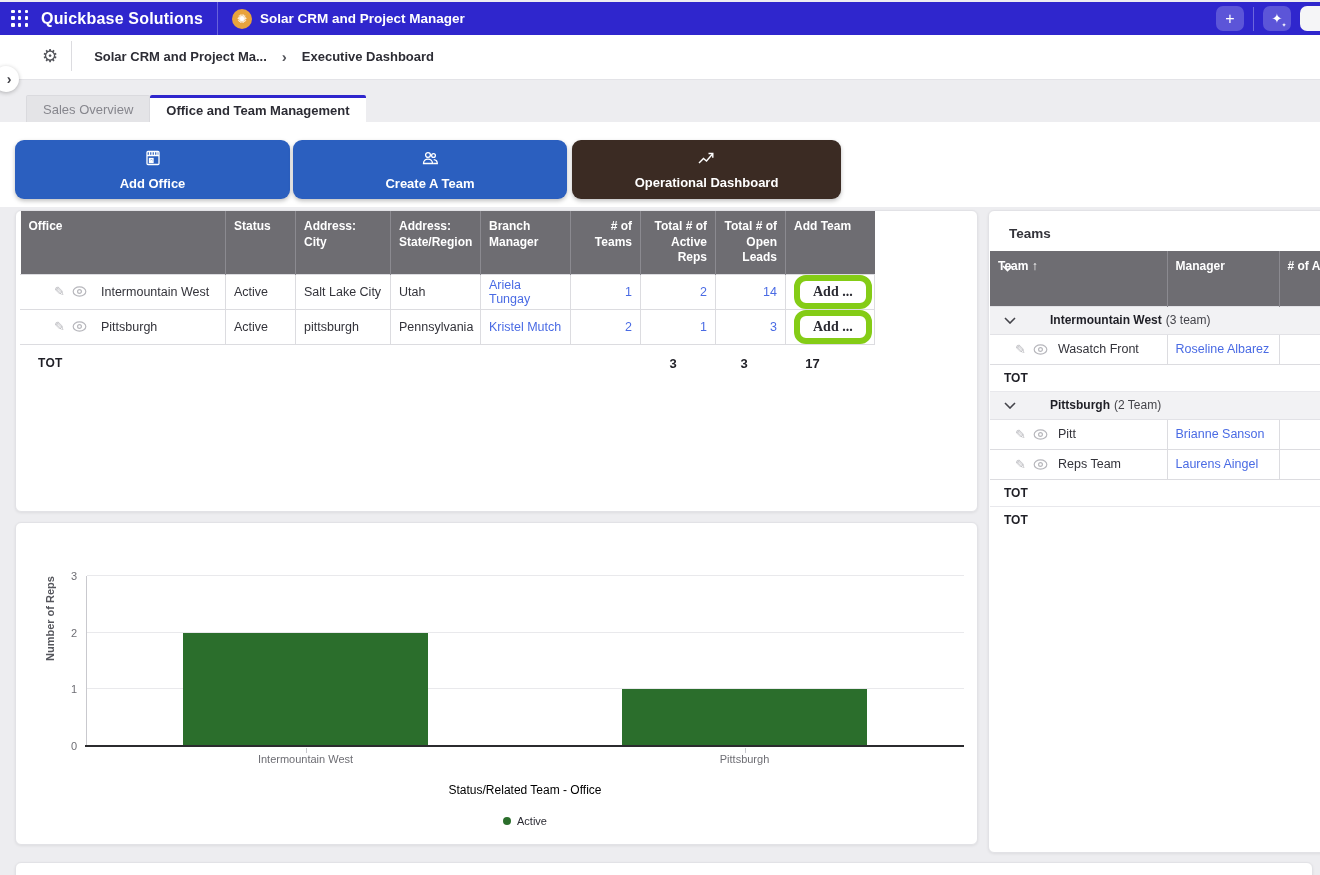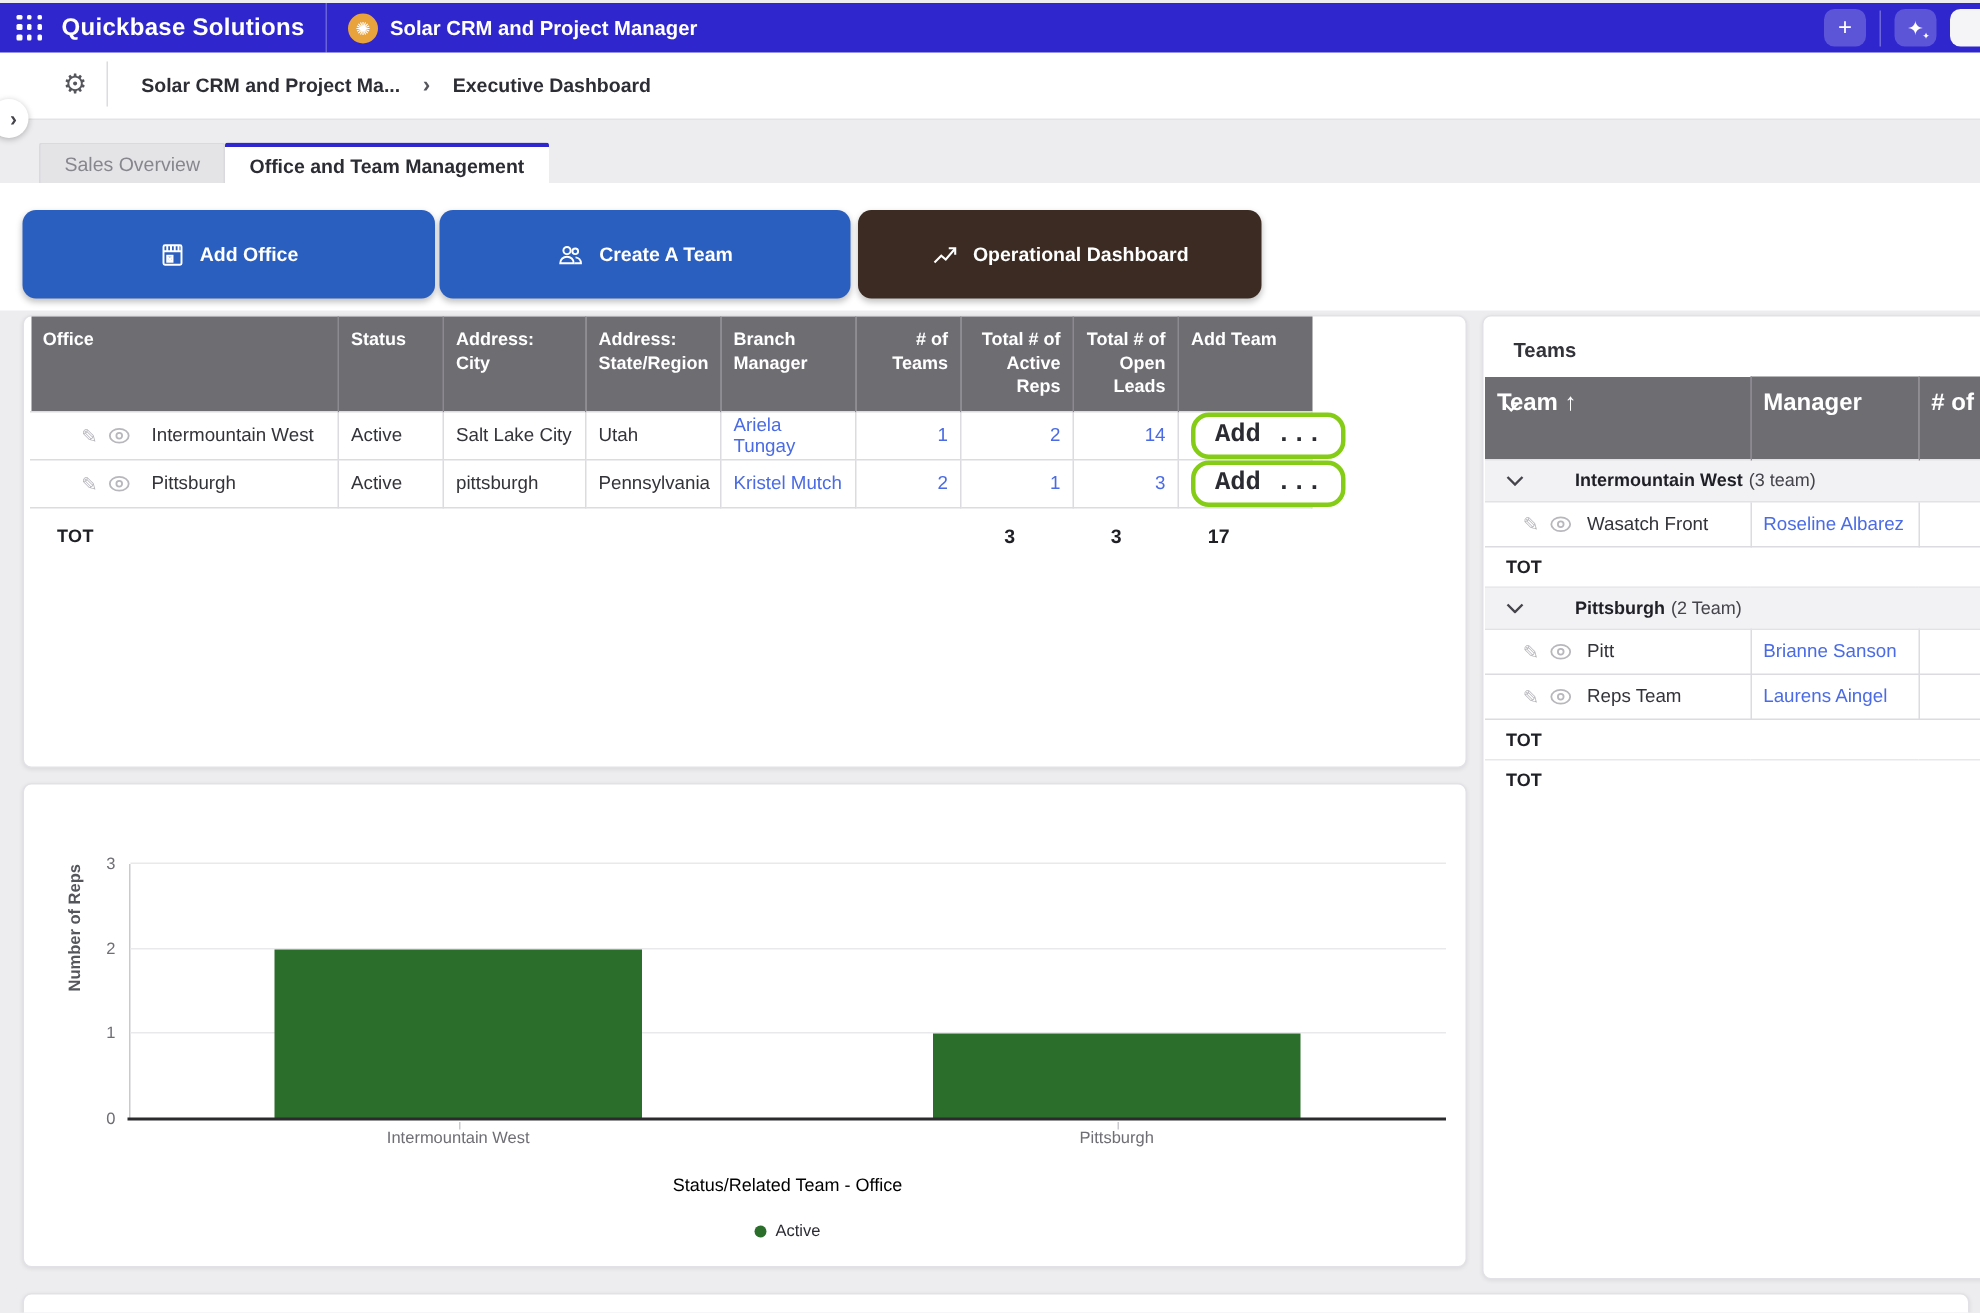--- a/index.html
+++ b/index.html
@@ -50,20 +50,21 @@
   .tab { height:27px; padding:0 16px; display:flex; align-items:center; font-size:13px; cursor:pointer; }
   .tab.inactive { background:#e4e4e7; color:#86868d; border:1px solid #dadade; border-bottom:none; border-radius:2px 2px 0 0; }
   .tab.active { background:#fff; color:#2c2c34; font-weight:bold; border-top:3px solid #2F26CD; border-radius:2px 2px 0 0; }
   .btn-strip { position:absolute; top:122px; left:0; width:1320px; height:85px; background:#fff; }
   
   .action-btn {
     position:absolute; top:140px; height:59px; border:none; border-radius:9px; color:#fff;
     font-family:inherit; font-size:13px; font-weight:bold; cursor:pointer;
     display:flex; align-items:center; justify-content:center; gap:9px;
     box-shadow:0 2px 4px rgba(0,0,0,.25);
+    flex-direction:column;
   }
   .btn-blue { background:#2B5FBF; }
   .btn-dark { background:#3B2B23; }
   #btn-add-office { left:15px; width:275px; }
   #btn-create-team { left:293px; width:274px; }
   #btn-op-dash { left:572px; width:269px; }
   
   .card { position:absolute; background:#fff; border:1px solid #e2e2e6; border-radius:6px;
     box-shadow:0 1px 3px rgba(0,0,0,.07); }
   #offices-card { top:210px; left:15px; width:963px; height:302px; }
@@ -83,29 +84,29 @@
   .offices-table th.center { text-align:left; }
   .offices-table td { border:1px solid #dcdce0; border-left:none; height:30px; padding:0 8px; }
   .offices-table td:first-child { border-left:1px solid transparent; }
   .office-cell { display:flex; align-items:center; }
   .row-icons { width:72px; display:flex; justify-content:flex-end; gap:7px; padding-right:14px; align-items:center; }
   .pencil { font-size:13px; color:#b7b7bc; cursor:pointer; line-height:1; }
   .eye { cursor:pointer; display:flex; }
   a.link { color:#4A6BE4; text-decoration:none; cursor:pointer; }
   td.num .link { display:block; }
   .add-pill {
-    background:#fff; border:3px solid #84cc16; border-radius:12px; padding:3px 13px;
-    font-family:Liberation Mono, monospace; font-size:17px; font-weight:bold; color:#2b2b33; cursor:pointer; white-space:nowrap;
+    background:#fff; border:6px solid #84cc16; border-radius:12px; padding:3px 13px;
+    font-family:Liberation Serif, serif; font-size:14px; font-weight:bold; color:#2b2b33; cursor:pointer; white-space:nowrap;
   }
   .totals-row { display:flex; font-weight:bold; font-size:13px; color:#1f1f26; margin-top:11px; }
   .tot-label { margin-left:22px; font-size:12px; letter-spacing:.3px; }
   
   .teams-table { width:450px; table-layout:fixed; margin-left:1px; }
   .teams-table th {
-    background:#6E6D72; color:#fff; font-size:16px; font-weight:bold; vertical-align:top;
+    background:#6E6D72; color:#fff; font-size:12px; font-weight:bold; vertical-align:top;
     padding:8px 8px; border-left:1px solid #8b8a90; height:55px; line-height:1.3; text-align:left;
   }
   .teams-table th:first-child { border-left:none; }
   .th-team { text-align:center; position:relative; }
   .th-caret { position:absolute; left:12px; top:10px; }
   .teams-table td { border-bottom:1px solid #dcdce0; height:30px; padding:0 8px; font-size:12.5px; }
   .teams-table td.sep { border-right:1px solid #dcdce0; }
   tr.group-row td {
     background:#f2f2f4; border-top:1px solid #e2e2e6; border-bottom:1px solid #e2e2e6;
     height:28px; font-size:12px;

